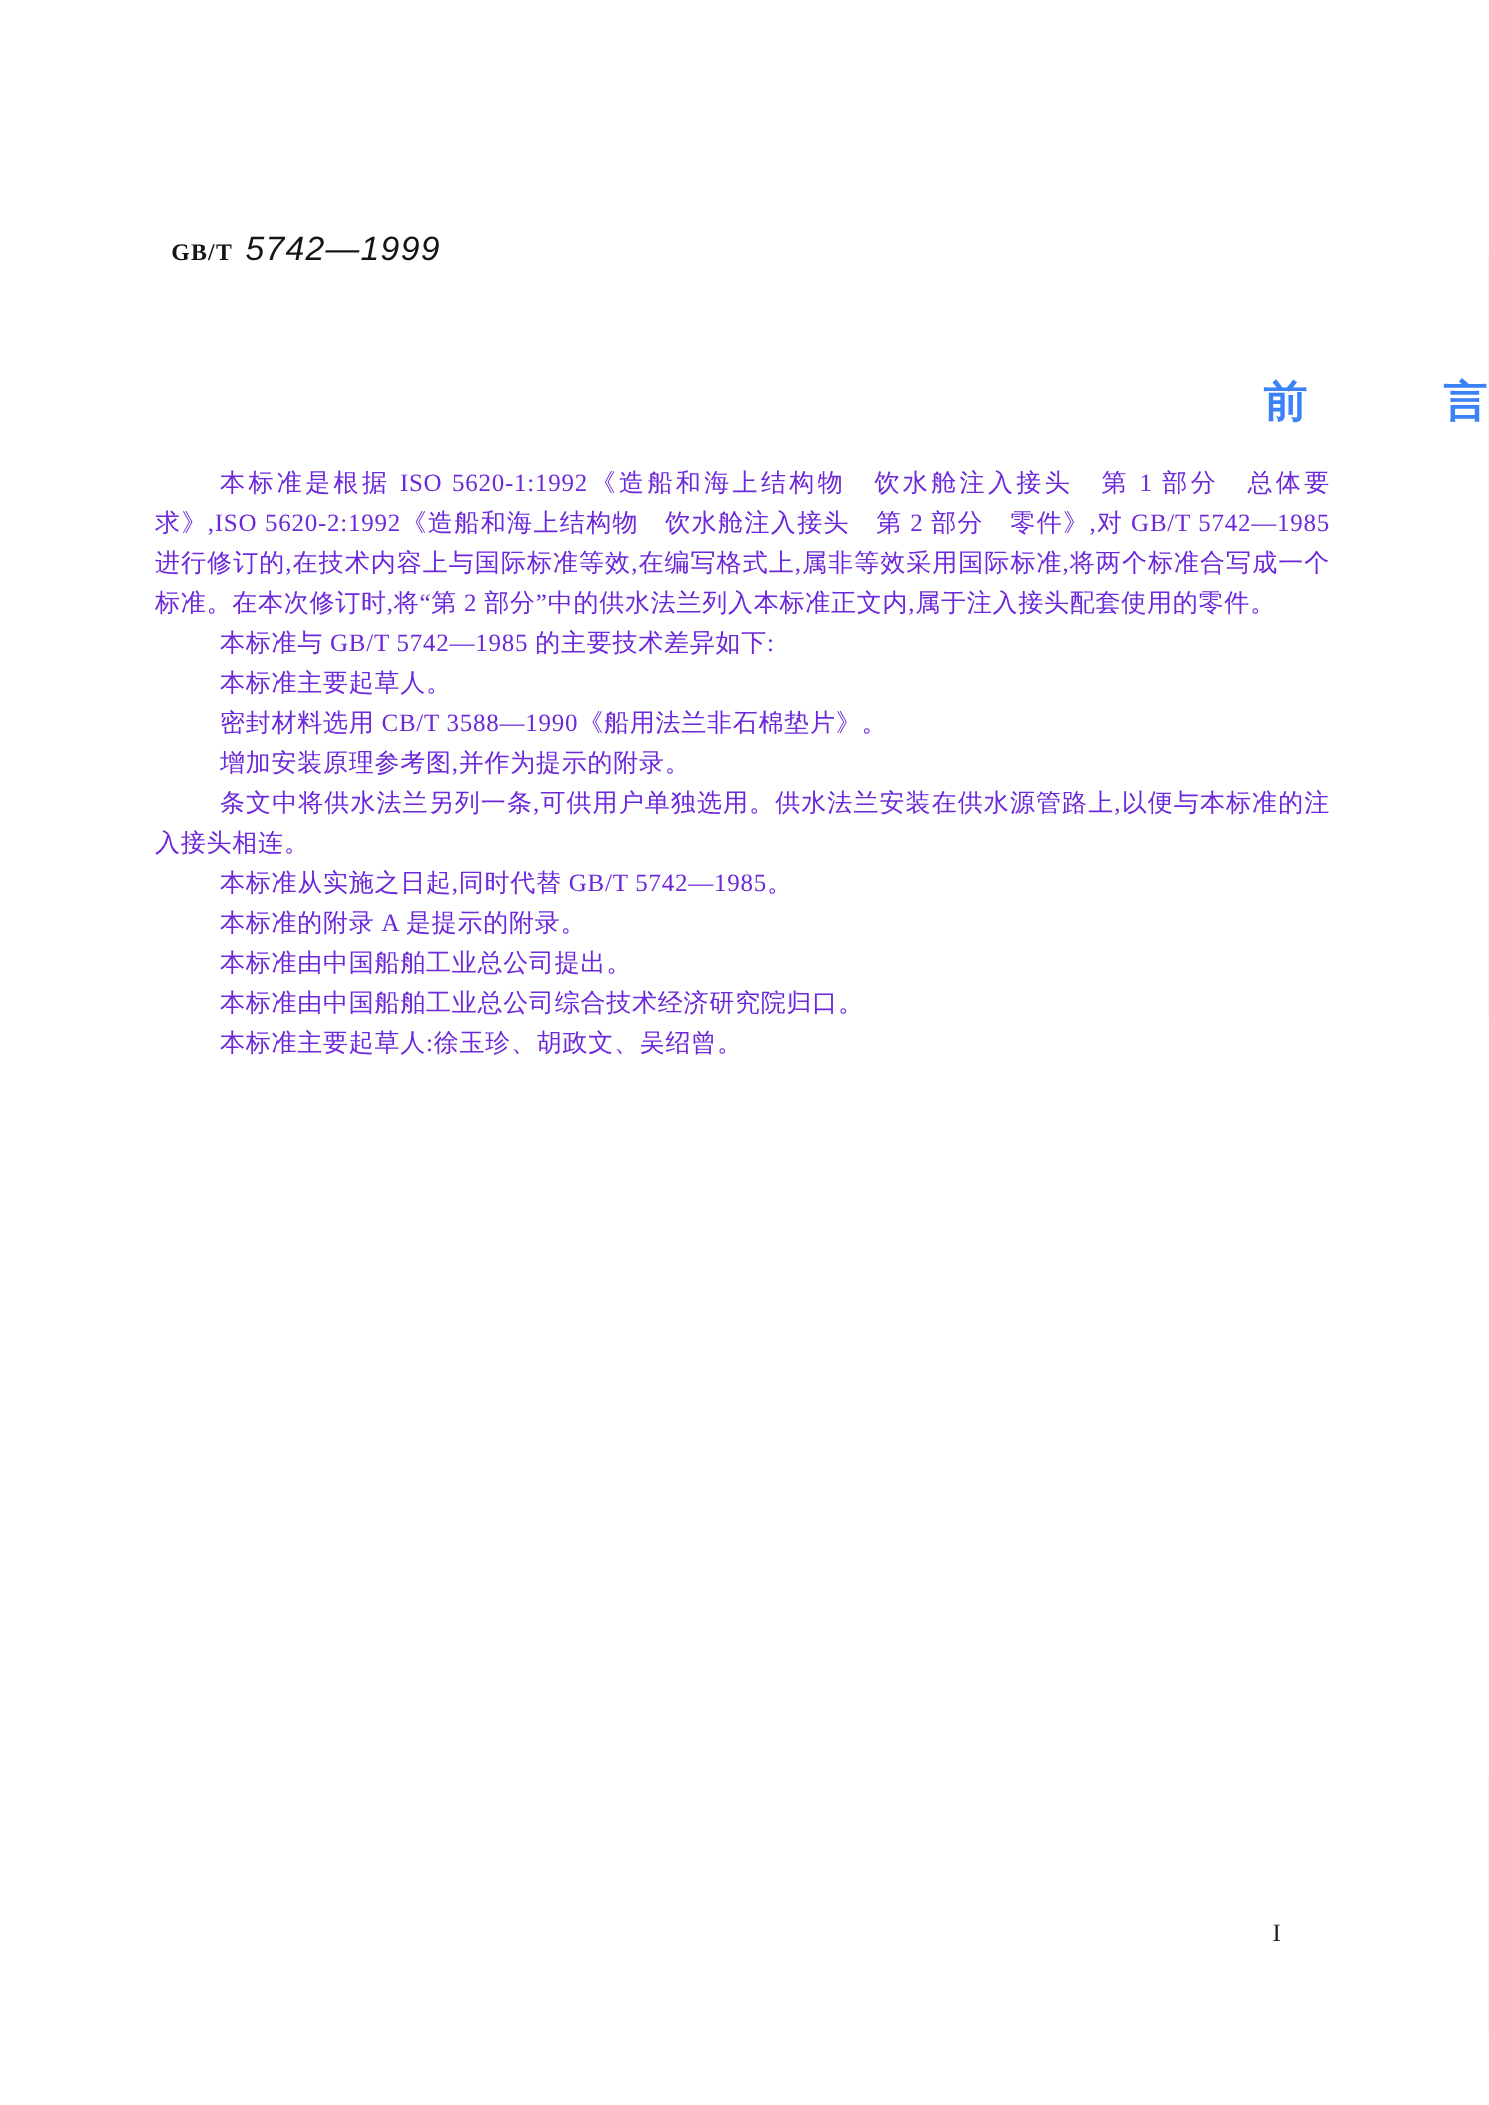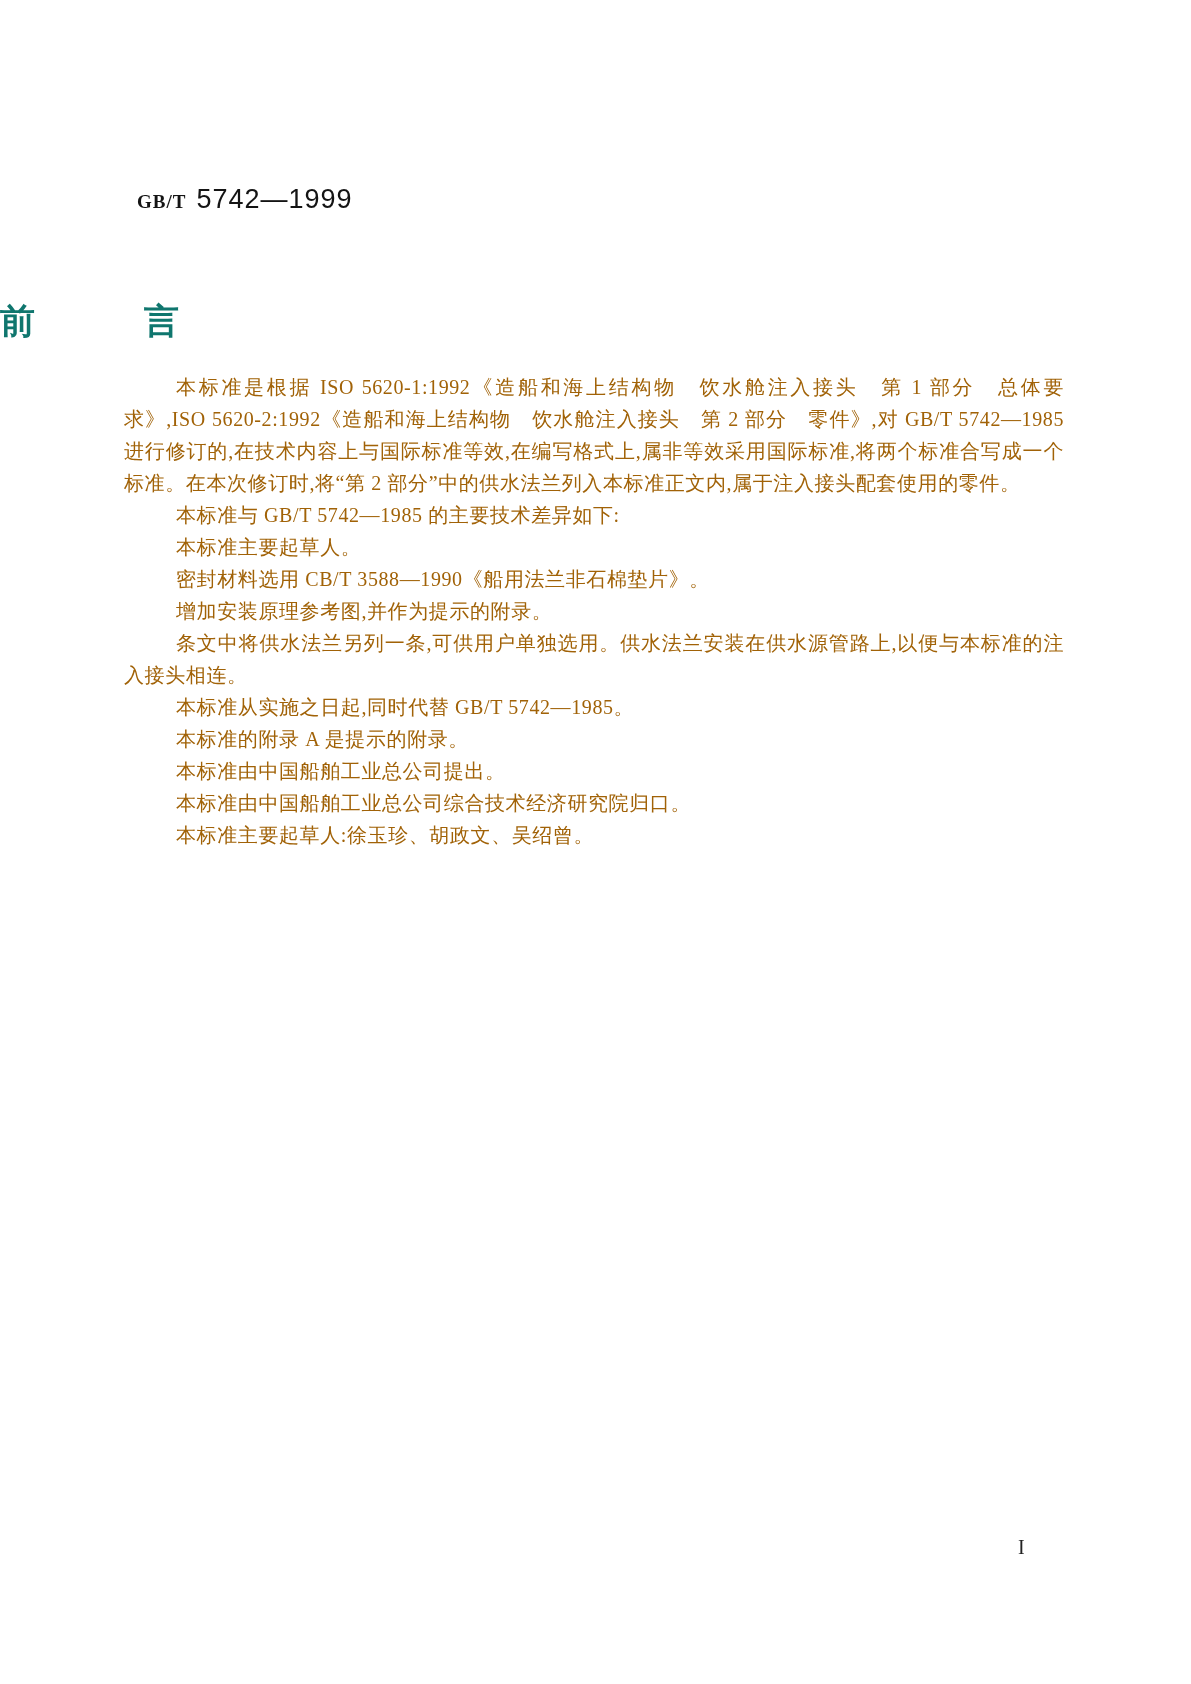--- a/index.html
+++ b/index.html
@@ -28,44 +28,45 @@
     font-size: 19px;
     letter-spacing: 1px;
     margin-top: 15px;
   }
   .doc-header .num {
     font-family: "Liberation Sans", "DejaVu Sans", sans-serif;
     font-weight: 400;
     font-size: 27px;
     letter-spacing: 1px;
     margin-left: 10px;
+    font-style: italic;
   }
 
   .doc-title {
     position: absolute;
     left: 0;
     top: 298px;
     width: 100%;
-    text-align: left;
+    text-align: right;
     font-size: 35px;
     font-weight: 700;
     letter-spacing: 1px;
-    color: #0f766e;
+    color: #3b82f6;
   }
 
   .doc-body {
     position: absolute;
     left: 124px;
     top: 371px;
     width: 940px;
     font-size: 20px;
     line-height: 32px;
     letter-spacing: 0.6px;
     text-align: justify;
-    color: #a16207;
+    color: #6d28d9;
   }
   .doc-body p {
     text-indent: 52px;
     margin: 0;
   }
 
   .page-number {
     position: absolute;
     left: 1018px;
     top: 1536px;

